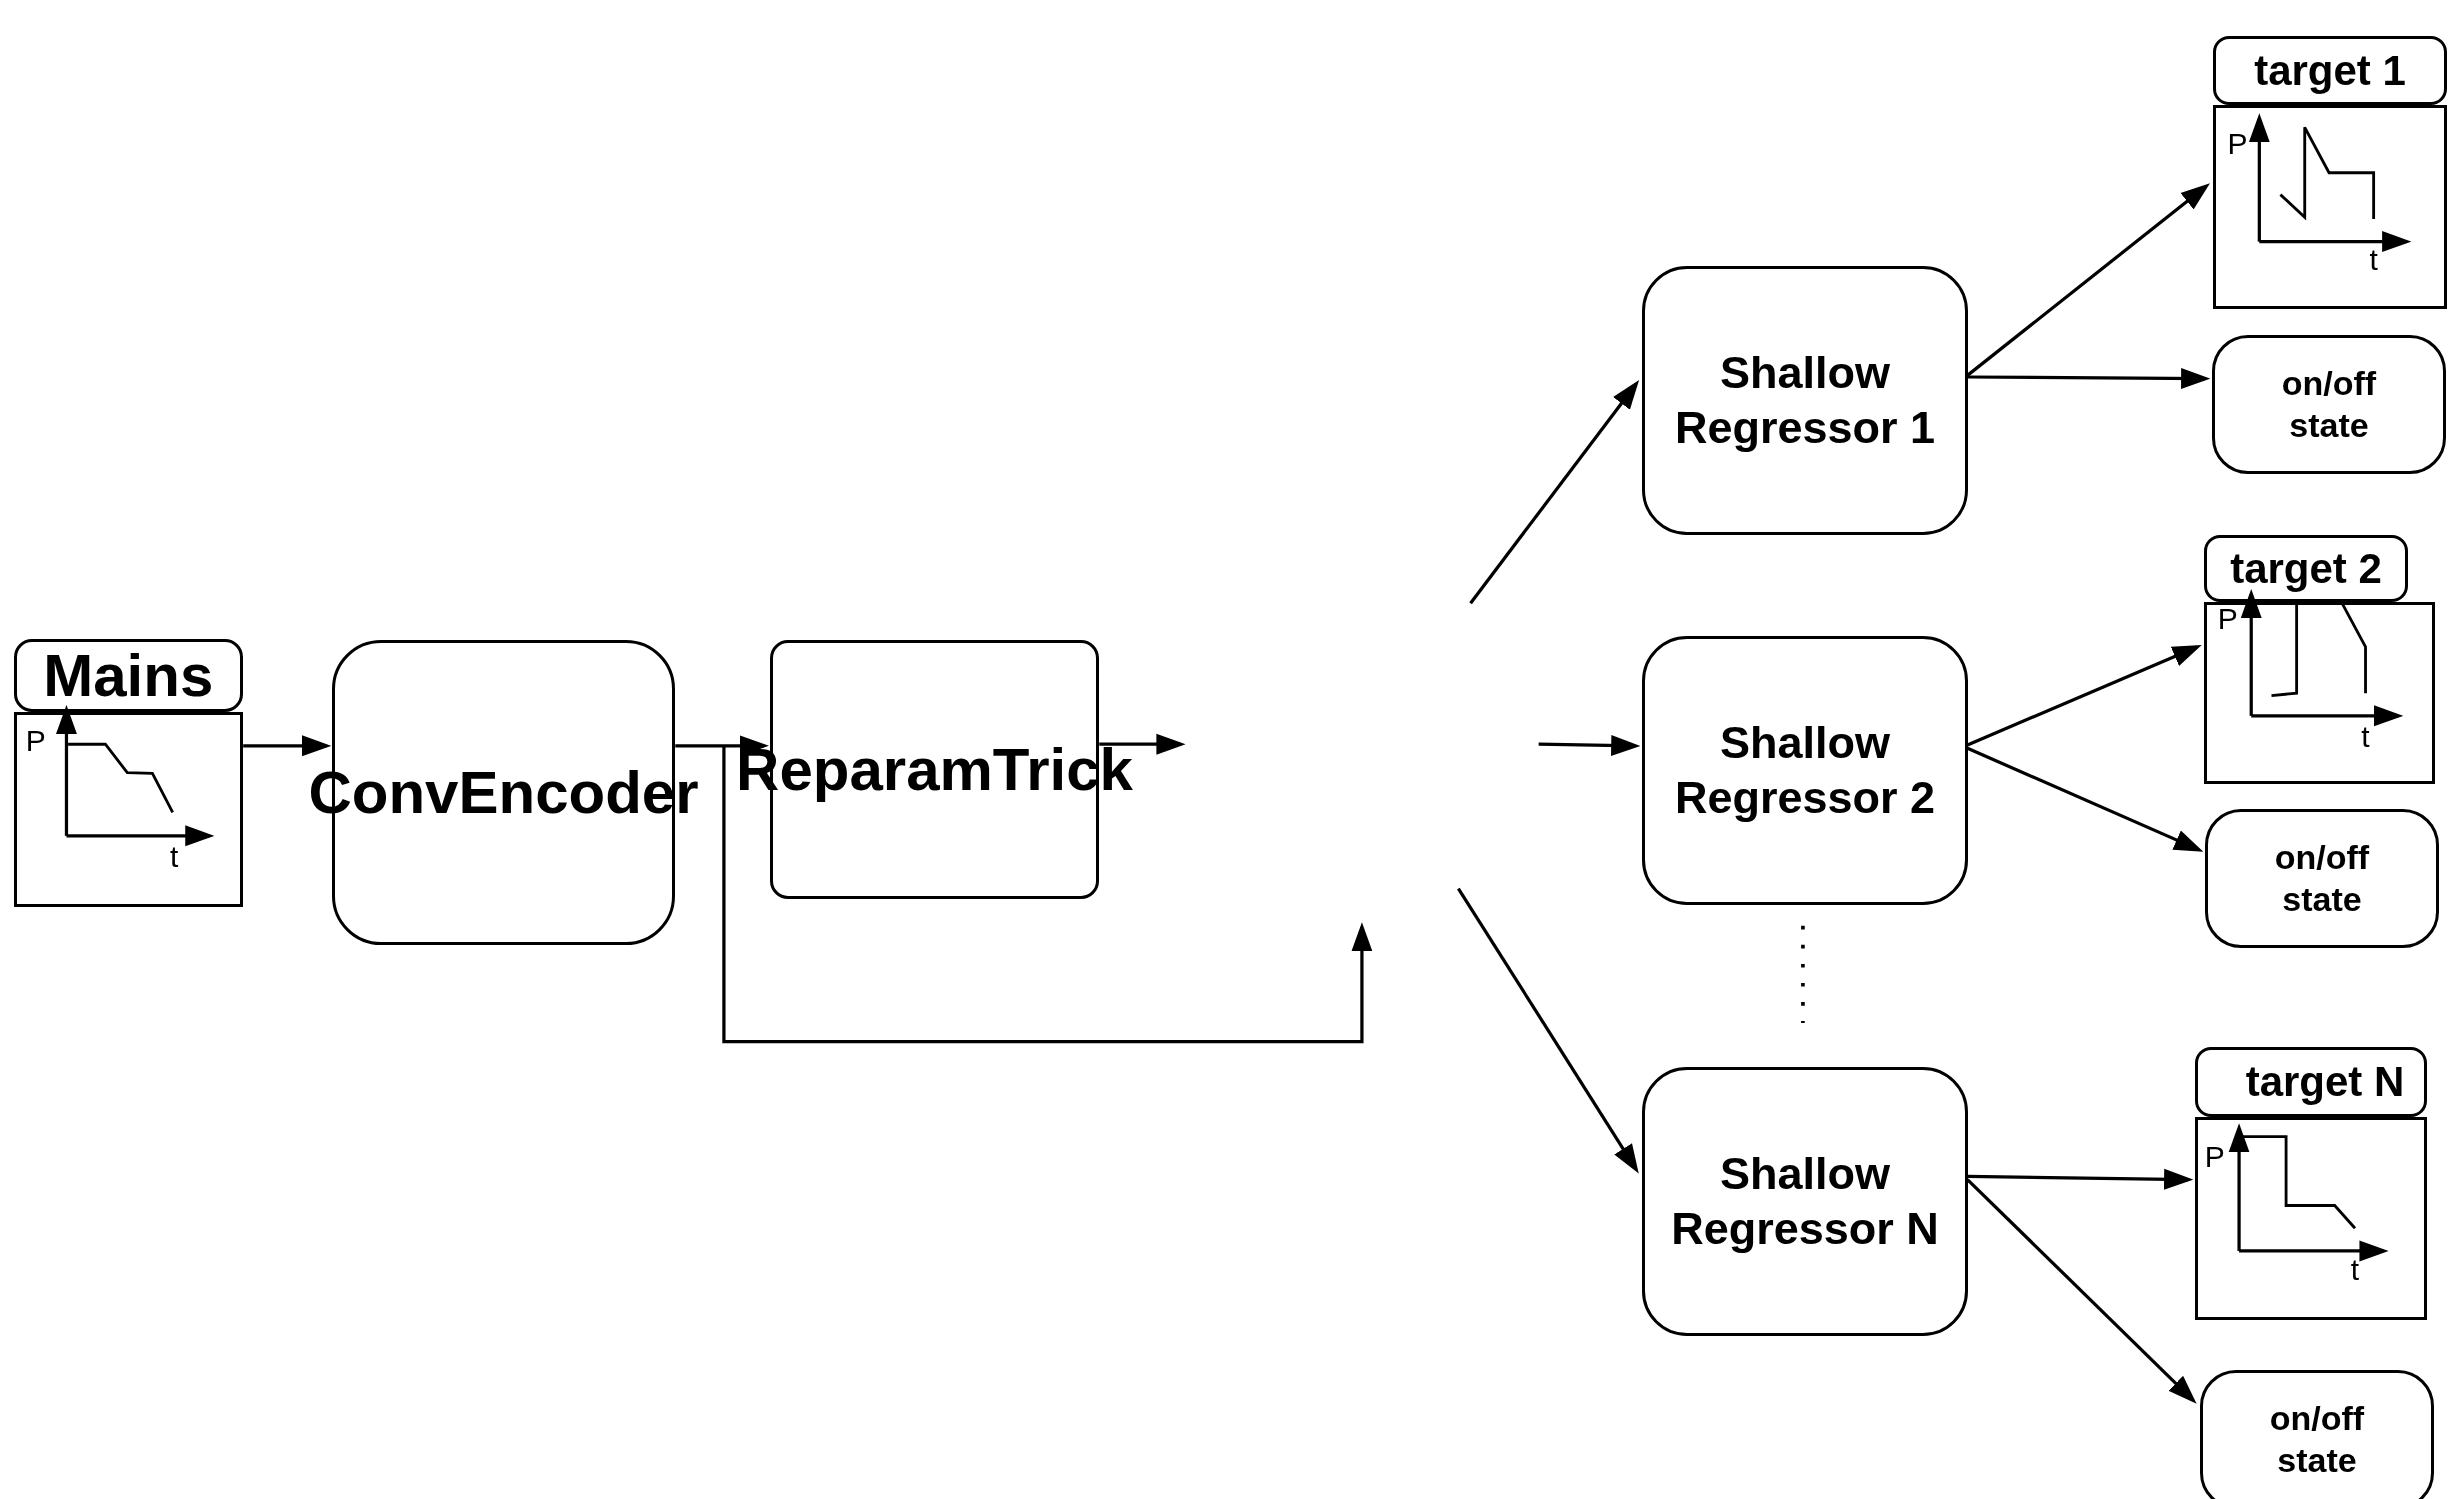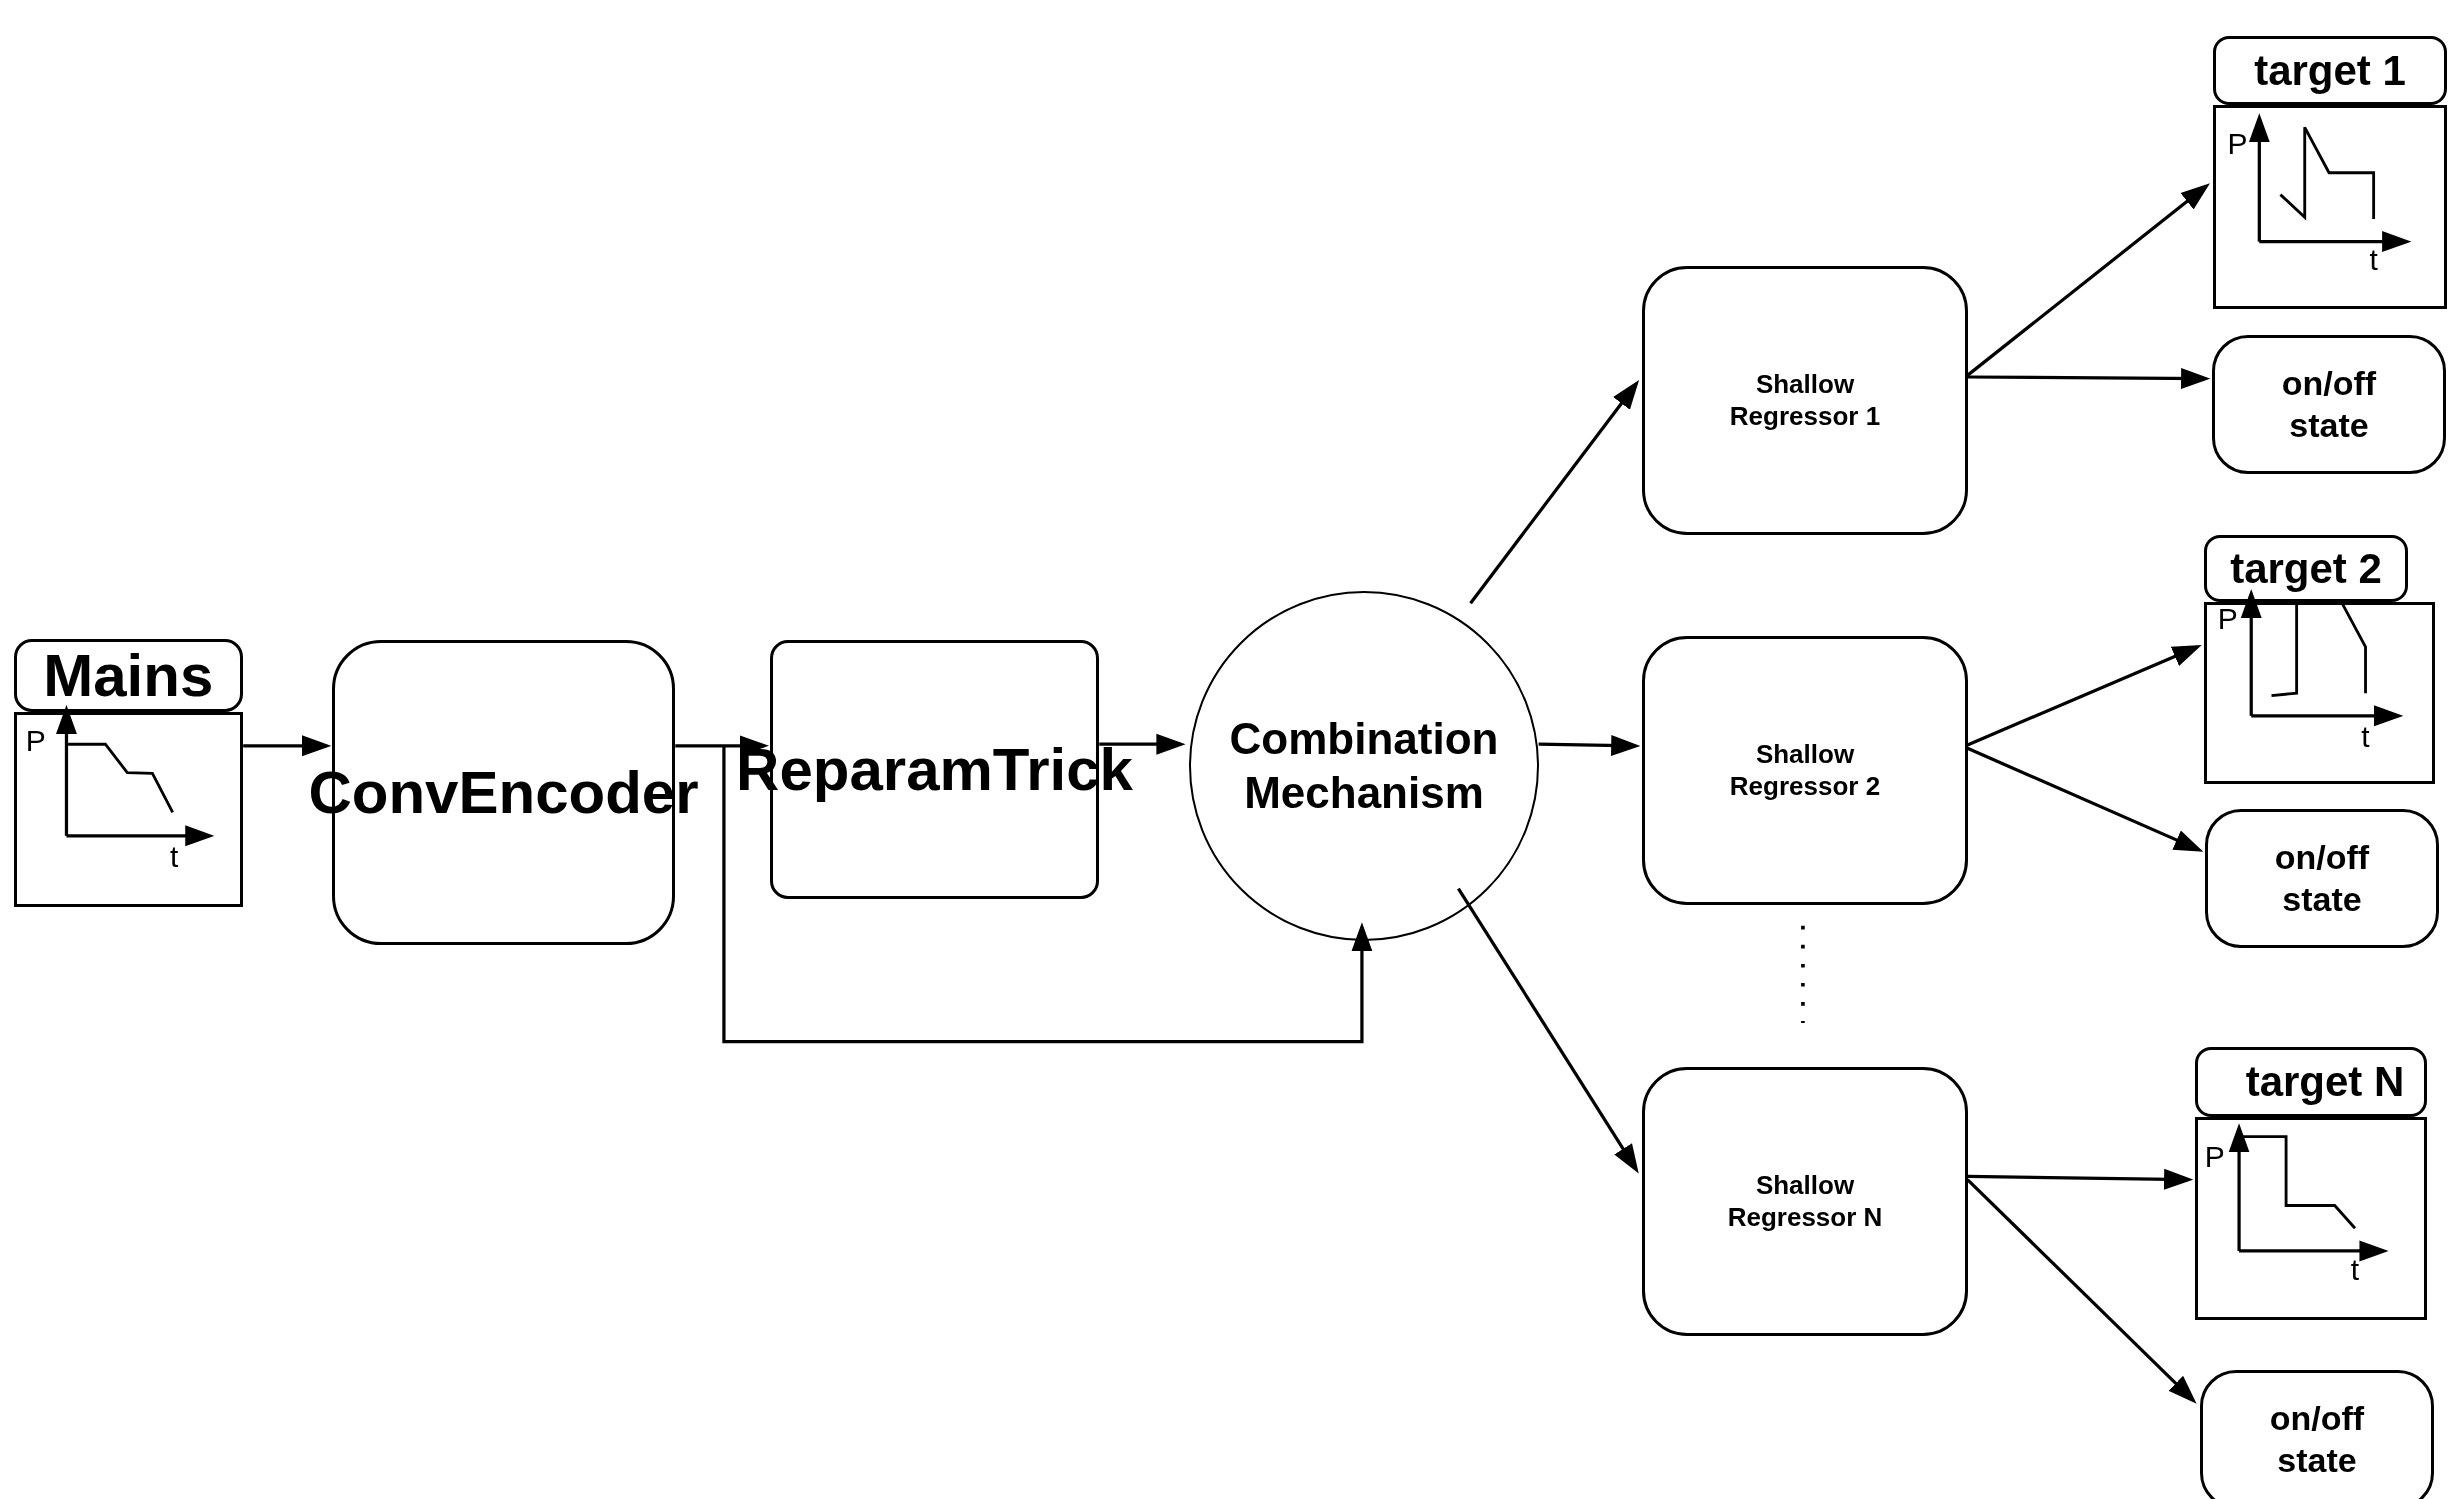--- a/index.html
+++ b/index.html
@@ -24,21 +24,21 @@
     margin-top: 24px;
   }
   .label {
     white-space: pre-line;
     font-weight: bold;
     color: #000;
     line-height: 1.22;
   }
   .node-label   { font-size: 60px; }
   .circle-label { font-size: 44px; }
-  .sr-label     { font-size: 26px; }
+  .sr-label     { font-size: 45px; }
   .title-label  { font-size: 42px; }
   .onoff-label  { font-size: 34px; }
 
   
   #mains-title { left: 13.8px;  top: 615px; width: 229px; height: 73px;  border-radius: 18px; z-index: 2; }
   #mains-body  { left: 13.8px;  top: 688px; width: 229px; height: 195px; border-radius: 0; }
 
   
   #conv-encoder  { left: 332px; top: 616px; width: 343px; height: 305px; border-radius: 49px; }
   #reparam-trick { left: 770px; top: 616px; width: 329px; height: 259px; border-radius: 18px; }
@@ -92,24 +92,20 @@
   <div class="box" id="mains-body"></div>
 
   <div class="box" id="conv-encoder">
     <span class="label node-label">ConvEncoder</span>
   </div>
 
   <div class="box" id="reparam-trick">
     <span class="label node-label">ReparamTrick</span>
   </div>
 
-  <div class="box" id="combination">
-    <span class="label circle-label">Combination
-Mechanism</span>
-  </div>
 
   <div class="box" id="sr-1">
     <span class="label sr-label">Shallow
 Regressor 1</span>
   </div>
   <div class="box" id="sr-2">
     <span class="label sr-label">Shallow
 Regressor 2</span>
   </div>
   <div class="box" id="sr-n">

